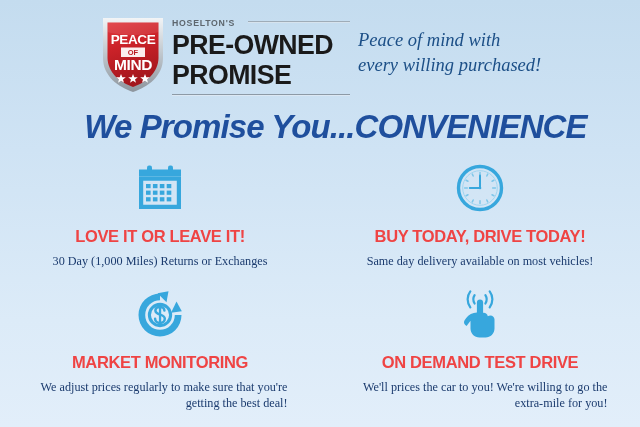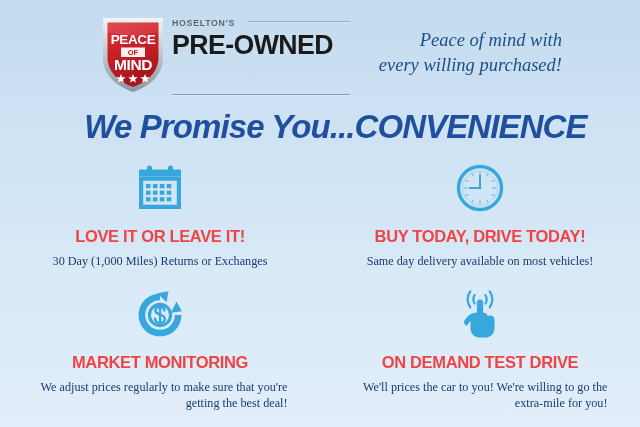--- a/index.html
+++ b/index.html
@@ -98,21 +98,21 @@
     top: 86px;
     width: 178px;
     height: 2px;
     background: linear-gradient(to bottom, #8d9aa6 0 1px, #dce8f3 1px 2px);
   }
   .tagline {
     position: absolute;
     left: 358px;
     top: 28px;
     width: 204px;
-    text-align: right;
+    text-align: left;
     font-family: "Liberation Serif", serif;
     font-style: italic;
     font-size: 18.5px;
     line-height: 25px;
     color: #1c4f87;
   }
 
   
   .headline {
     position: absolute;
@@ -212,20 +212,21 @@
           </g>
         </svg>
       </div>
 
       <div class="brand-right">
         <div class="hoseltons-row">
           <span class="hoseltons">HOSELTON'S</span>
           <span class="rule-top"></span>
         </div>
         <div class="promise-line1">PRE-OWNED</div>
+        <div class="promise-line2">PROMISE</div>
         <div class="rule-bottom"></div>
       </div>
     </div>
 
     <div class="tagline">
       <div>Peace of mind with</div>
       <div>every willing purchased!</div>
     </div>
   </div>
 

